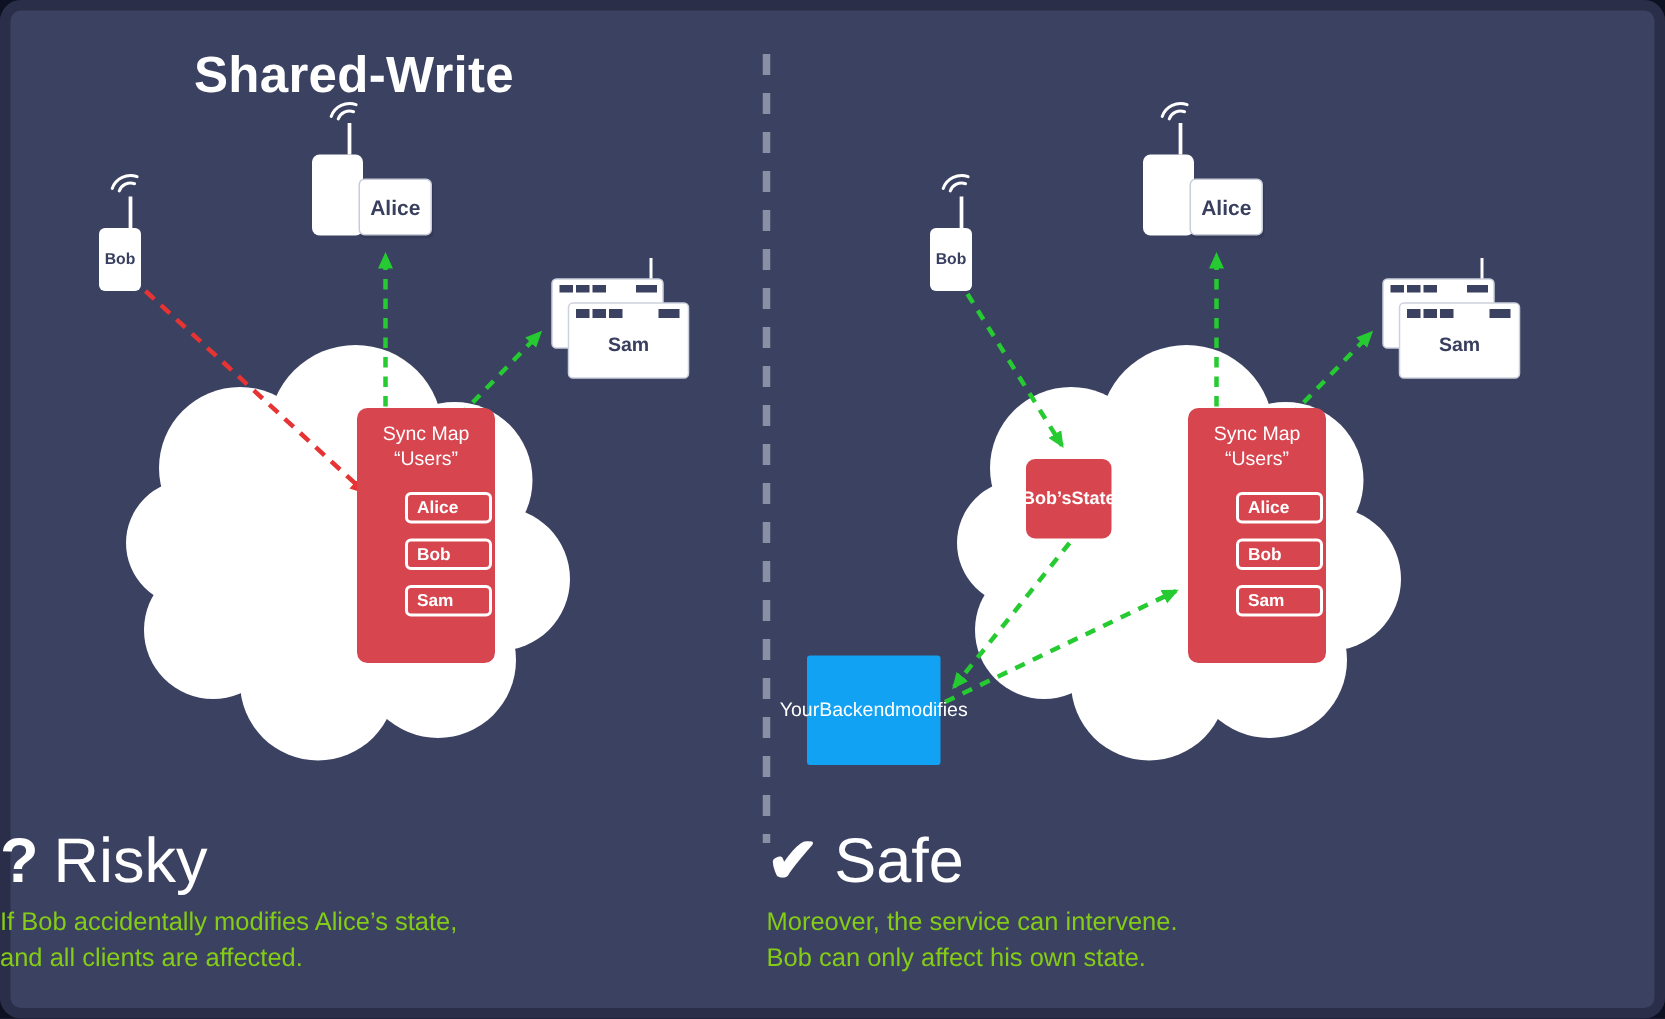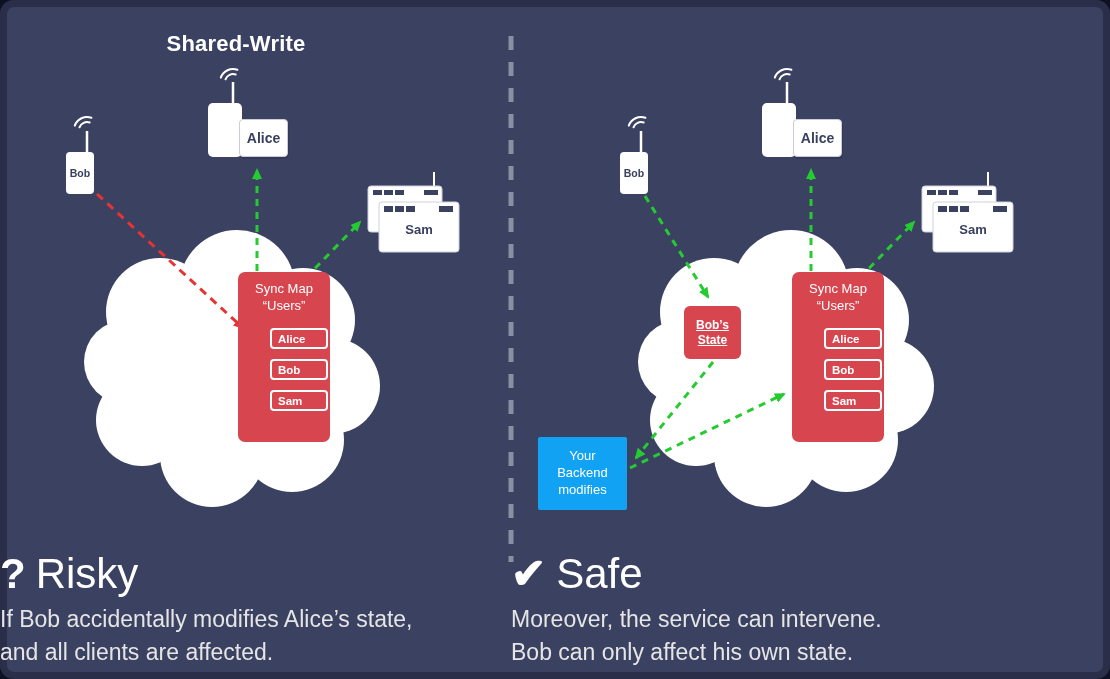--- a/index.html
+++ b/index.html
@@ -12,21 +12,21 @@
   .panel {
     position:absolute; left:0; top:0; width:1110px; height:679px;
     background:var(--background,#3b4161);
     border-radius:14px; overflow:hidden;
     box-shadow: inset 0 0 0 7px rgba(18,21,40,0.42);
   }
   .art { position:absolute; left:0; top:0; width:1110px; height:679px; }
 
   .half-title {
     position:absolute; top:31px; color:#ffffff;
-    font-size:22px; font-weight:bold; text-align:center; letter-spacing:0.2px;
+    font-size:34px; font-weight:bold; text-align:center; letter-spacing:0.2px;
   }
   .half-title.left  { left:0;     width:472px; }
   .half-title.right { left:511px; width:524px; }
 
   .syncmap {
     position:absolute; top:272px; width:92px; height:170px;
     background:var(--red,#d7454f); border-radius:7px; color:#fff;
   }
   .syncmap .hdr { padding-top:9px; text-align:center; font-weight:normal; font-size:13px; line-height:1.3; }
   .pill {
@@ -34,27 +34,27 @@
     border:2px solid #ffffff; border-radius:4px;
     font-size:11.5px; font-weight:bold; color:#fff;
     display:flex; align-items:center; padding-left:6px;
     background:var(--red,#d7454f);
   }
   .pill.p0 { top:56px; } .pill.p1 { top:87px; } .pill.p2 { top:118px; }
 
   .bobsstate {
     position:absolute; left:684px; top:306px; width:57px; height:53px;
     background:var(--red,#d7454f); border-radius:6px; color:#fff;
-    display:flex; flex-direction:column; align-items:center; justify-content:center;
-    font-size:12px; font-weight:bold; line-height:1.25; text-align:center;text-decoration:underline;
+    display:flex; flex-direction:row; align-items:center; justify-content:center;
+    font-size:12px; font-weight:bold; line-height:1.25; text-align:center;
   }
   .backend {
     position:absolute; left:538px; top:437px; width:89px; height:73px;
     background:var(--blue,#12a2f3); border-radius:2px; color:#fff;
-    display:flex; flex-direction:column; align-items:center; justify-content:center;
+    display:flex; align-items:center; justify-content:center;
     font-size:13px; line-height:1.3; text-align:center;
   }
 
   .dev-label {
     position:absolute; background:#ffffff; border:1px solid #c9cdda; border-radius:4px;
     color:#39405f; font-weight:bold; display:flex; align-items:center; justify-content:center;
     box-shadow:1px 2px 0 rgba(20,23,44,0.18);
   }
   .dev-label.alice { top:119px; width:49px; height:38px; font-size:14px; }
   .dev-label.alice.l { left:239px; } .dev-label.alice.r { left:793px; }
@@ -67,21 +67,21 @@
   .phone-label.l { left:66px; } .phone-label.r { left:620px; }
   .sam-label { top:208px; width:80px; height:42px; font-size:13px; }
   .sam-label.l { left:379px; } .sam-label.r { left:933px; }
 
   .verdict { position:absolute; top:551px; color:#ffffff; }
   .verdict.left  { left:0;     width:474px; }
   .verdict.right { left:511px; width:522px; }
   .verdict .headline { font-size:42px; line-height:1.1; }
   .verdict .sym { font-weight:bold; margin-right:10px; }
   .verdict .lbl { font-weight:400; }
-  .verdict .caption { margin-top:6px; font-size:23px; line-height:1.42; color:#e5e5e5; }
+  .verdict .caption { margin-top:6px; font-size:17px; line-height:1.42; color:#84cc16; }
 </style>
 </head>
 <body>
 
 <div class="panel">
 
   <svg class="art" viewBox="0 0 1110 679">
     <defs>
       <marker id="ah-red" markerUnits="userSpaceOnUse" markerWidth="16" markerHeight="14" refX="9" refY="5" orient="auto">
         <path d="M0,0 L11,5 L0,10 z" fill="#e63333"></path>

